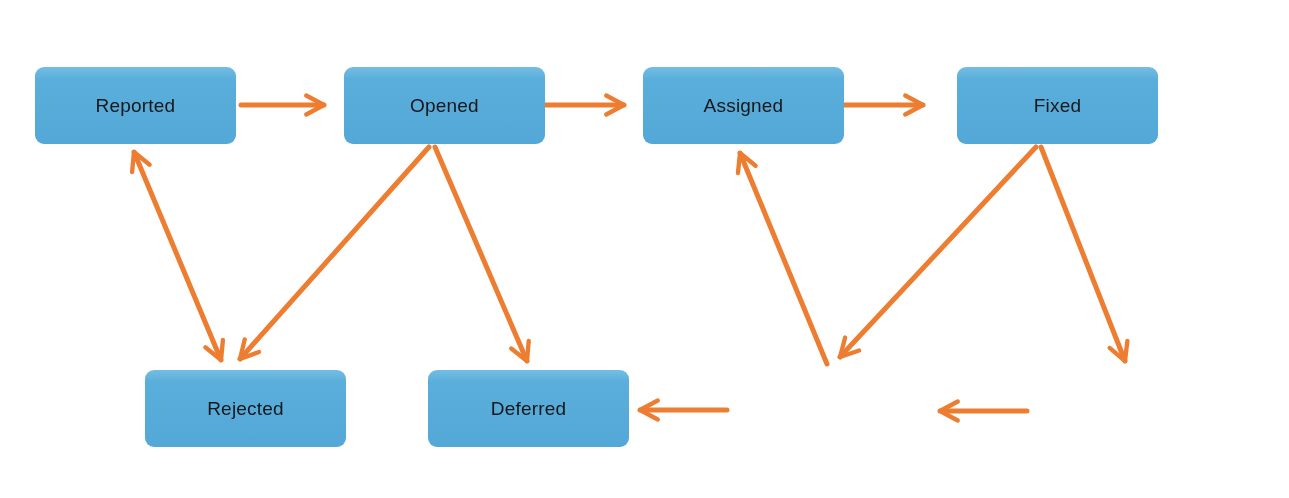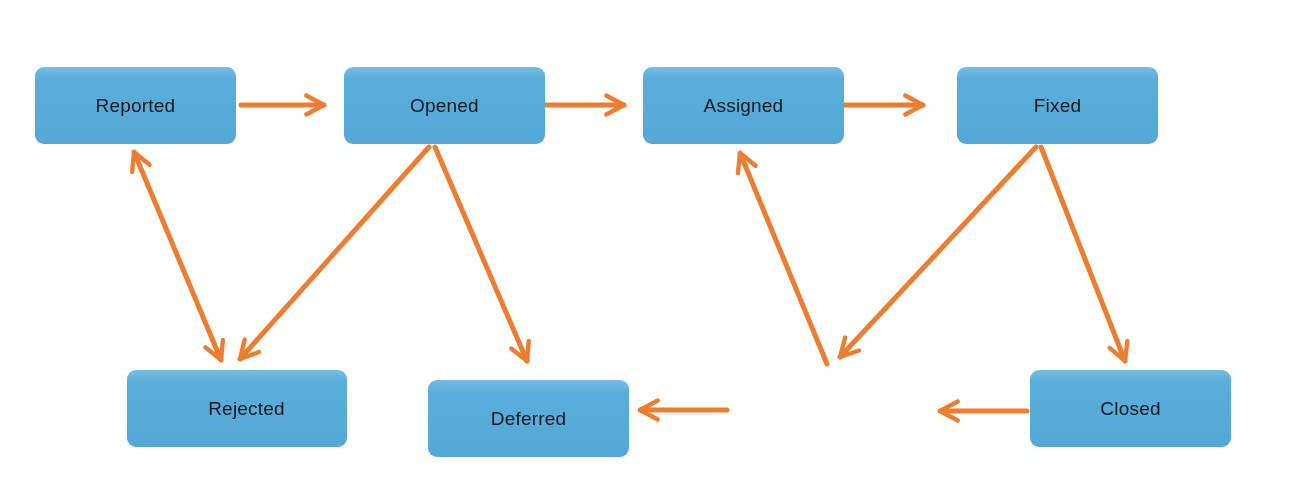--- a/index.html
+++ b/index.html
@@ -36,22 +36,22 @@
   .node .label {
     color: #17171c;
     font-size: 19px;
     letter-spacing: 0.2px;
   }
   
   .n-reported { left: 35px;   top: 67px; }
   .n-opened   { left: 344px;  top: 67px; }
   .n-assigned { left: 635px;  top: 67px; margin-left: 8px; }
   .n-fixed    { left: 936px;  top: 67px; margin-left: 21px; }
-  .n-rejected { left: 127px;  top: 370px; padding-left: 19px; }
-  .n-deferred { left: 428px;  top: 380px; }
+  .n-rejected { left: 145px;  top: 370px; }
+  .n-deferred { left: 428px;  top: 370px; }
   .n-reopened { left: 730px;  top: 370px; }
   .n-closed   { left: 1030px; top: 370px; }
 </style>
 </head>
 <body>
 
 <div class="canvas">
 
   <svg class="edges-layer" viewBox="0 0 1289 498" xmlns="http://www.w3.org/2000/svg">
     <defs>
@@ -85,17 +85,14 @@
   </div>
   <div class="node n-fixed">
     <span class="label">Fixed</span>
   </div>
   <div class="node n-rejected">
     <span class="label">Rejected</span>
   </div>
   <div class="node n-deferred">
     <span class="label">Deferred</span>
   </div>
-  <div class="node n-closed">
-    <span class="label">Closed</span>
-  </div>
 
 </div>
 
 </body></html>

